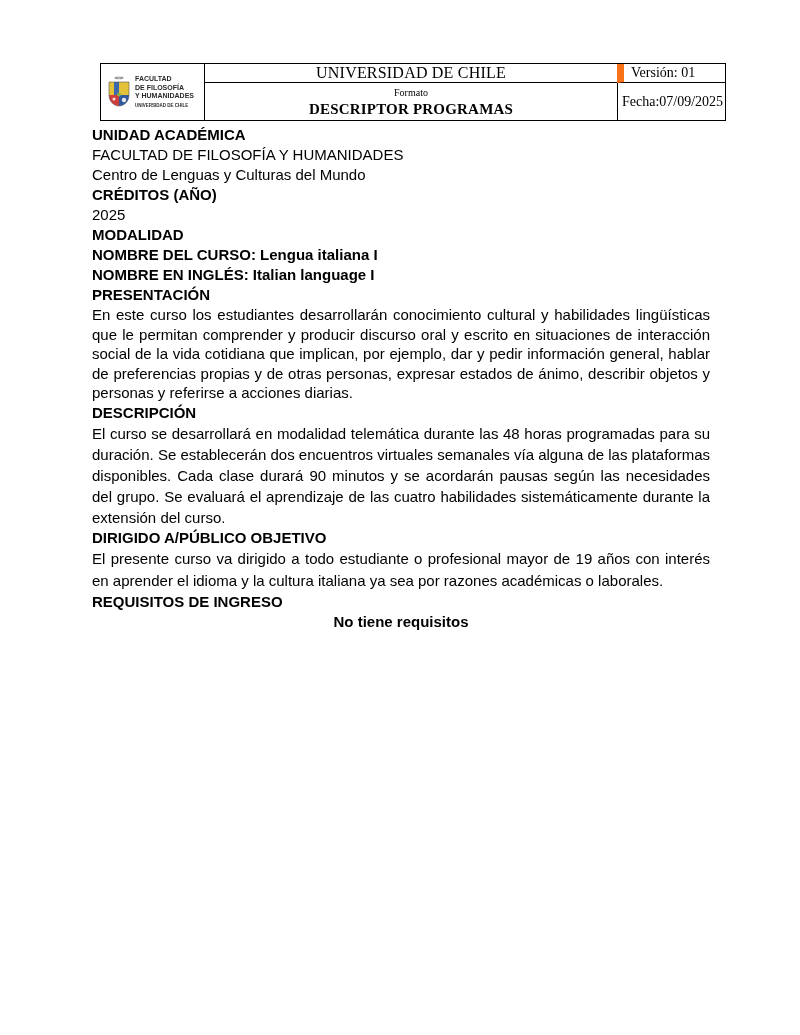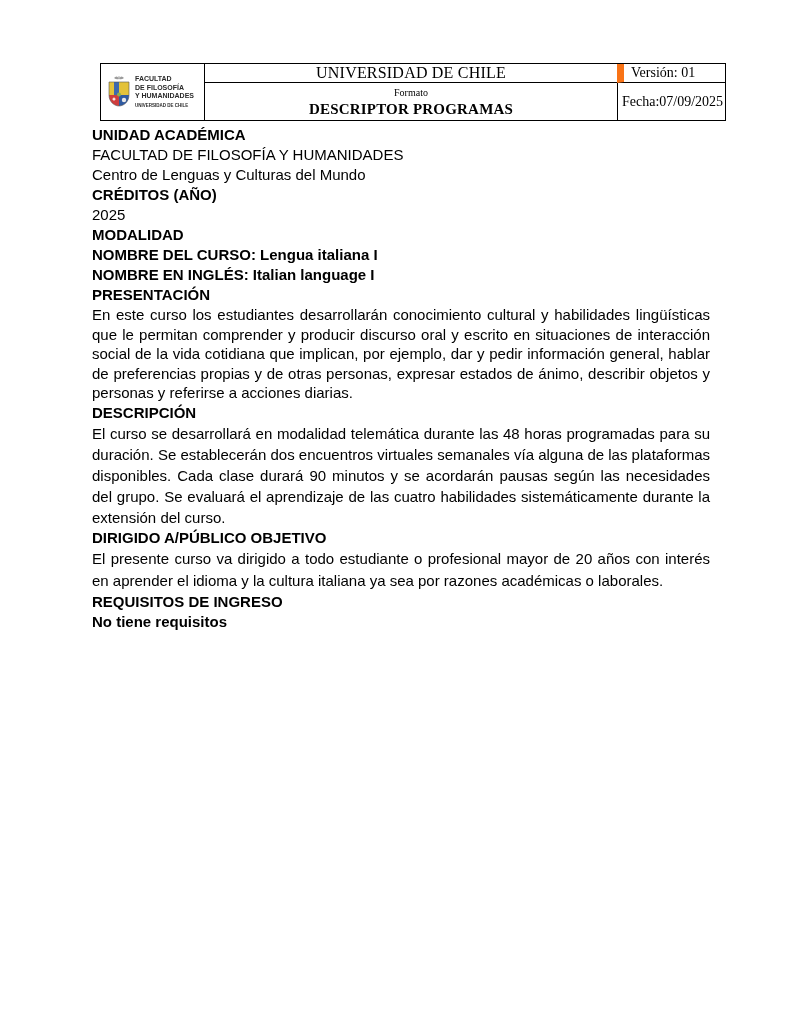--- a/index.html
+++ b/index.html
@@ -96,21 +96,21 @@
   .mt-vvalue    { margin-top: 2px;  }
   .mt-modalidad { margin-top: 22px; }
   .mt-curso     { margin-top: 21px; }
   .mt-ingles    { margin-top: 20px; }
   .mt-pres      { margin-top: 21px; }
   .mt-desc      { margin-top: 9px;  }
   .desc-para    { line-height: 21px; }
   .mt-dirigido  { margin-top: 15px; }
   .dir-para     { line-height: 22px; }
   .mt-req       { margin-top: 21px; }
-  .mt-noreq     { margin-top: 23px; }
+  .mt-noreq     { margin-top: 23px; text-align: center; }
 </style>
 </head>
 <body>
 
 <div class="page">
 
   <div class="header-table">
 
     <div class="logo-cell">
       <svg width="24" height="36" viewBox="0 0 24 36">
@@ -170,21 +170,21 @@
 
     <p class="h mt-ingles">NOMBRE EN INGLÉS: Italian language I</p>
 
     <p class="h mt-pres">PRESENTACIÓN</p>
     <p class="para">En este curso los estudiantes desarrollarán conocimiento cultural y habilidades lingüísticas que le permitan comprender y producir discurso oral y escrito en situaciones de interacción social de la vida cotidiana que implican, por ejemplo, dar y pedir información general, hablar de preferencias propias y de otras personas, expresar estados de ánimo, describir objetos y personas y referirse a acciones diarias.</p>
 
     <p class="h mt-desc">DESCRIPCIÓN</p>
     <p class="para desc-para">El curso se desarrollará en modalidad telemática durante las 48 horas programadas para su duración. Se establecerán dos encuentros virtuales semanales vía alguna de las plataformas disponibles. Cada clase durará 90 minutos y se acordarán pausas según las necesidades del grupo. Se evaluará el aprendizaje de las cuatro habilidades sistemáticamente durante la extensión del curso.</p>
 
     <p class="h mt-dirigido">DIRIGIDO A/PÚBLICO OBJETIVO</p>
-    <p class="para dir-para">El presente curso va dirigido a todo estudiante o profesional mayor de 20 años con interés en aprender el idioma y la cultura italiana ya sea por razones académicas o laborales.</p>
+    <p class="para dir-para">El presente curso va dirigido a todo estudiante o profesional mayor de 19 años con interés en aprender el idioma y la cultura italiana ya sea por razones académicas o laborales.</p>
 
     <p class="h mt-req">REQUISITOS DE INGRESO</p>
 
     <p class="h mt-noreq">No tiene requisitos</p>
 
   </div>
 
 </div>
 
 </body></html>

